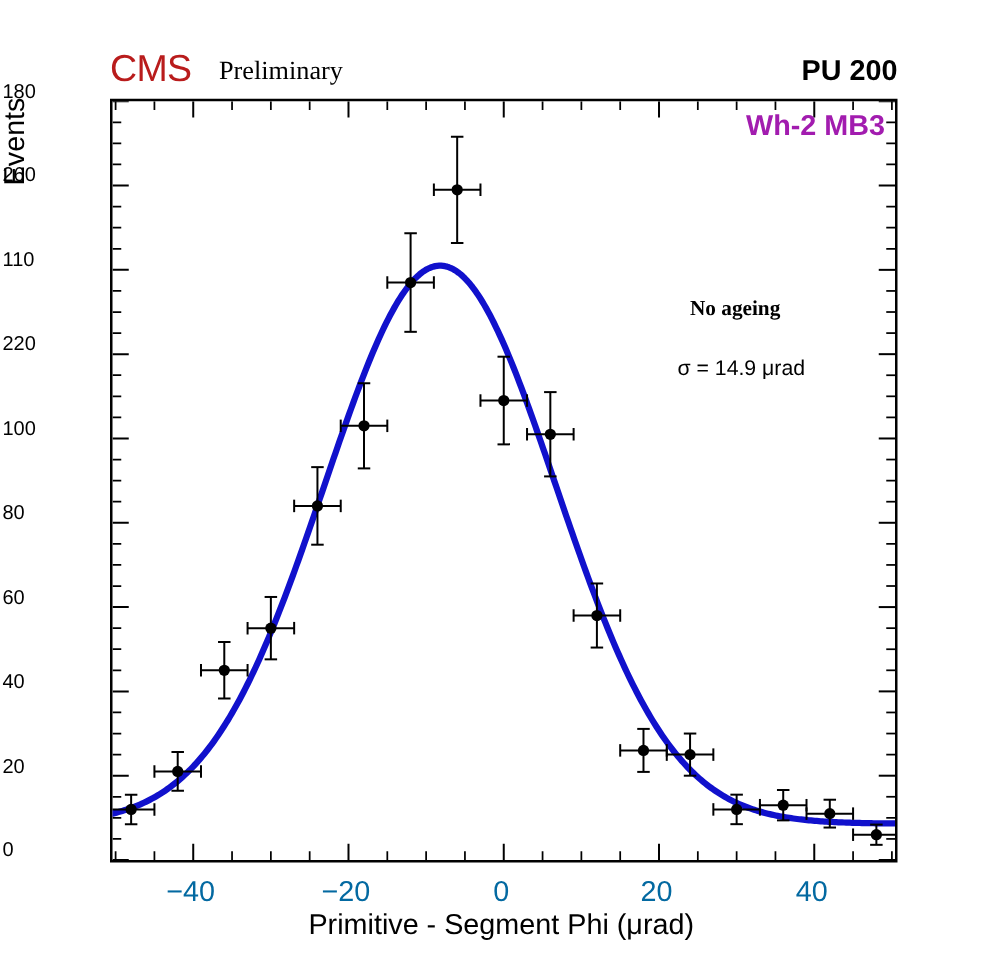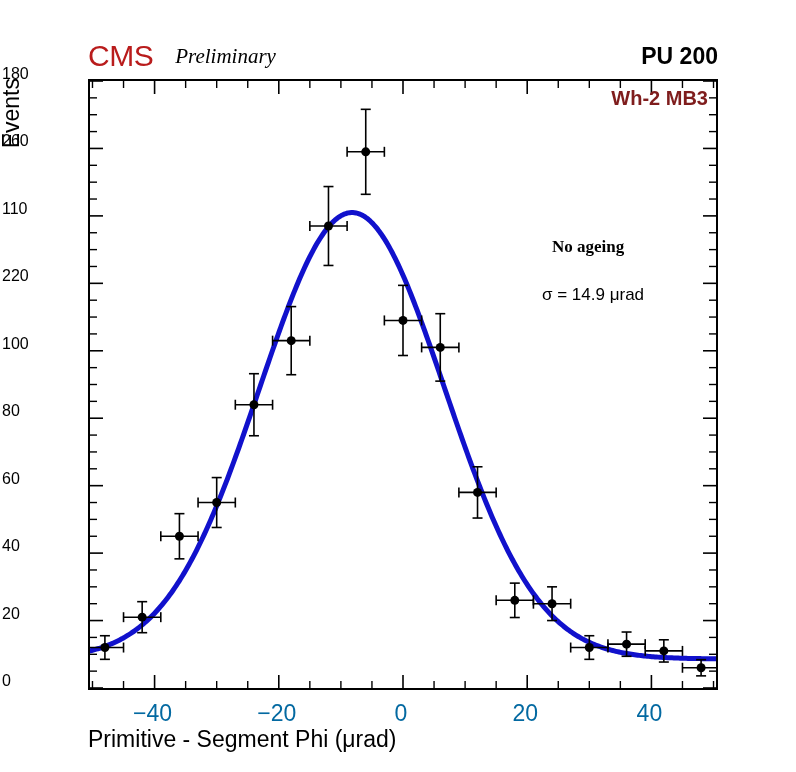--- a/index.html
+++ b/index.html
@@ -29,21 +29,20 @@
     line-height: 1;
   }
   #phase-label {
     font-weight: bold;
     font-size: 21px;
     margin-left: 8px;
     color: #000;
     line-height: 1;
   }
   #prelim-label {
-    font-style: italic;
     font-size: 21px;
     font-family: "Liberation Serif", serif;
     margin-left: 22px;
     color: #000;
     line-height: 1;
   }
   #pu-label {
     margin-left: auto;
     font-weight: bold;
     font-size: 23px;
@@ -59,21 +58,21 @@
     border: 2px solid #000;
     background: #ffffff;
   }
   #plot-inner { position: absolute; inset: 0; }
   #plot-svg { position: absolute; left: 0; top: 0; }
 
   
   #region-label {
     position: absolute;
     right: 8px; top: 6px;
-    font-weight: bold; font-size: 20px; color: #7f1d1d;
+    font-weight: bold; font-size: 23px; color: #a21caf;
   }
   #ageing-label {
     position: absolute;
     left: 462px; top: 156px;
     font-family: "Liberation Serif", serif;
     font-weight: bold; font-size: 17px; color: #000;
   }
   #sigma-label {
     position: absolute;
     left: 452px; top: 204px;
@@ -101,21 +100,21 @@
     position: absolute;
     left: -2px; top: 78px;
     transform-origin: left top;
     transform: rotate(-90deg) translate(-100%, 0);
     font-size: 23px; color: #000;
     white-space: nowrap;
   }
   #x-axis-title {
     position: absolute;
     left: 88px; top: 726px; width: 630px;
-    text-align: left;
+    text-align: center;
     padding-right: 4px;
     font-size: 23px; color: #000;
     white-space: nowrap;
   }
 </style>
 </head>
 <body>
 
 <div id="root">
 

